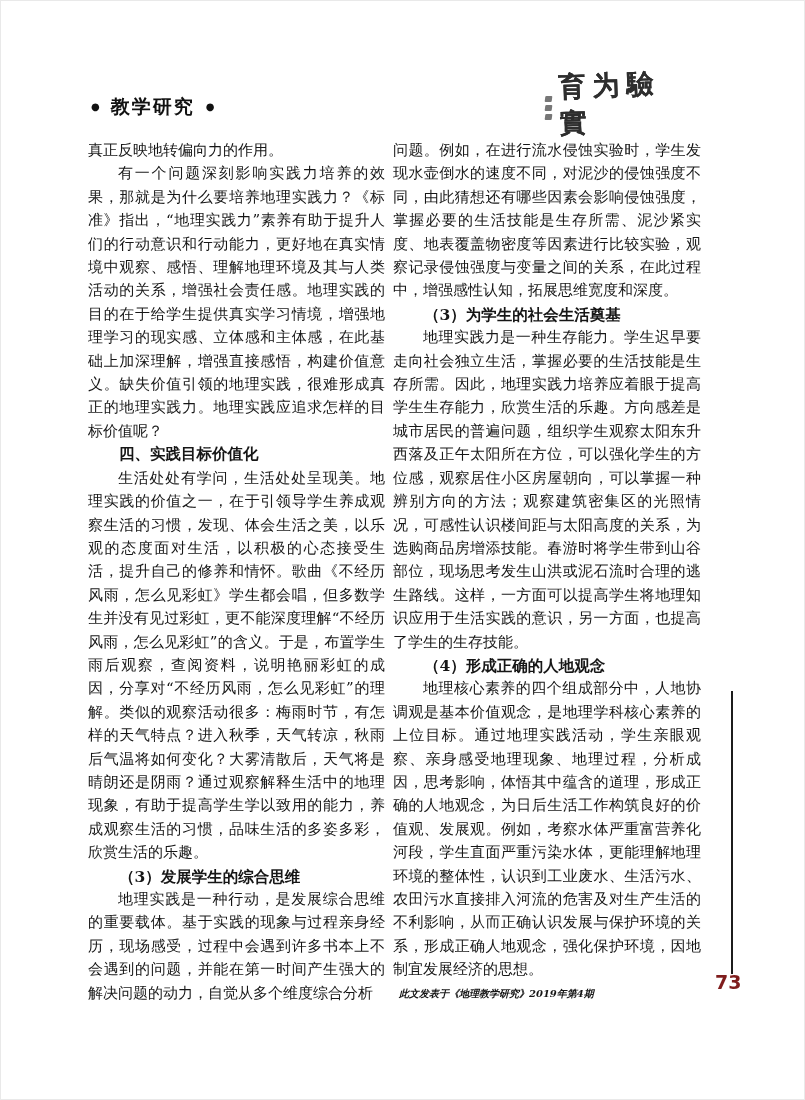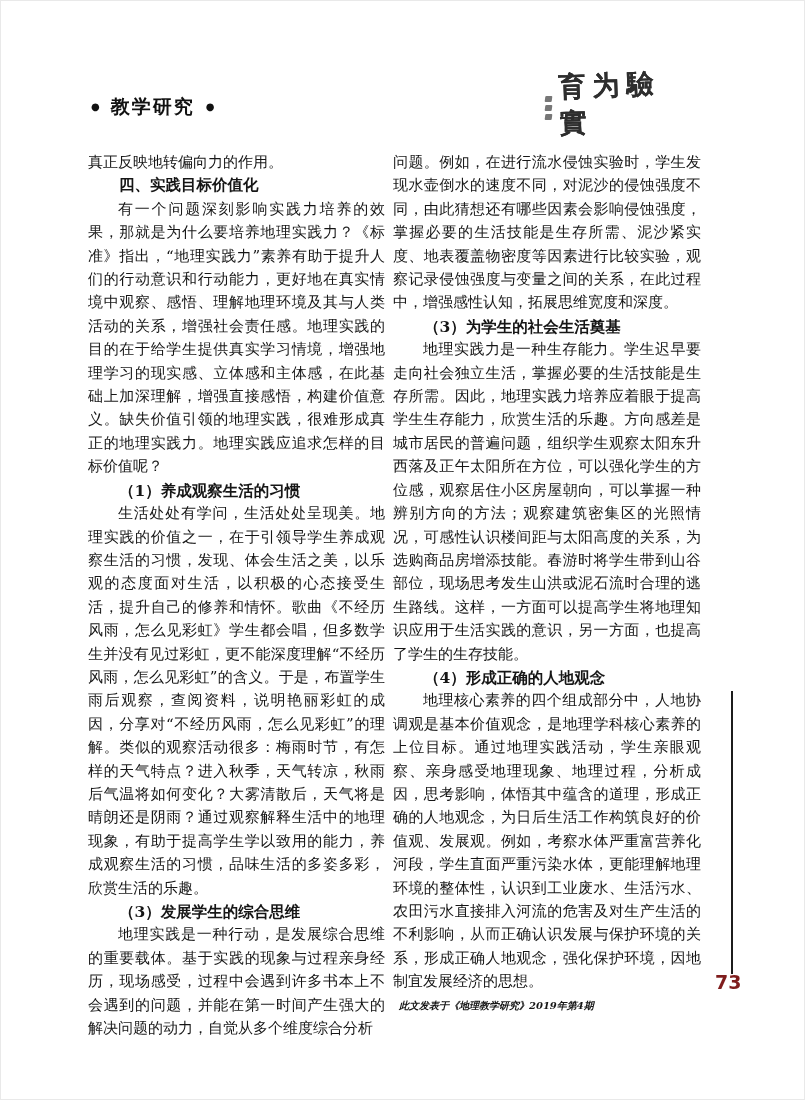--- a/index.html
+++ b/index.html
@@ -24,21 +24,21 @@
   .seal { display:flex; flex-direction:column; gap:3px; margin-right:7px; margin-top:10px; }
   .seal i { display:block; width:7px; height:6px; background:#555; opacity:.8;
             border-radius:1px; transform:skewX(-8deg); }
   .calli-text {
     font-size:27px; font-weight:bold; letter-spacing:7px; color:#2e2e2e;
     transform:rotate(-2deg); font-family:"DejaVu Serif","Liberation Serif",serif;
     text-shadow:0 0 .6px #2e2e2e;
   }
   
   .col {
-    position:absolute; top:150px;
+    position:absolute; top:138px;
     font-size:15px; line-height:23.4px; text-align:justify;
     text-justify:inter-ideograph; color:#161616;
   }
   .col-left  { left:87px;  width:297px; }
   .col-right { left:392px; width:308px; }
   .block { text-align:justify; }
   .block.body        { text-indent:0; }
   .block.body-indent { text-indent:2em; }
   .block.h1 {
     text-indent:2em; font-weight:bold;
@@ -79,23 +79,22 @@
     <span class="seal">
       <i></i>
         <i></i>
         <i></i>
     </span>
     <span class="calli-text">育为驗實</span>
   </div>
 
   <div class="col col-left">
       <div class="block body">真正反映地转偏向力的作用。</div>
+      <div class="block body-indent">有一个问题深刻影响实践力培养的效果，那就是为什么要培养地理实践力？《标准》指出，“地理实践力”素养有助于提升人们的行动意识和行动能力，更好地在真实情境中观察、感悟、理解地理环境及其与人类活动的关系，增强社会责任感。地理实践的目的在于给学生提供真实学习情境，增强地理学习的现实感、立体感和主体感，在此基础上加深理解，增强直接感悟，构建价值意义。缺失价值引领的地理实践，很难形成真正的地理实践力。地理实践应追求怎样的目标价值呢？</div>
       <div class="block h1">四、实践目标价值化</div>
-      <div class="block body-indent">有一个问题深刻影响实践力培养的效果，那就是为什么要培养地理实践力？《标准》指出，“地理实践力”素养有助于提升人们的行动意识和行动能力，更好地在真实情境中观察、感悟、理解地理环境及其与人类活动的关系，增强社会责任感。地理实践的目的在于给学生提供真实学习情境，增强地理学习的现实感、立体感和主体感，在此基础上加深理解，增强直接感悟，构建价值意义。缺失价值引领的地理实践，很难形成真正的地理实践力。地理实践应追求怎样的目标价值呢？</div>
-      <div class="block h2">（1）养成观察生活的习惯</div>
       <div class="block body-indent">生活处处有学问，生活处处呈现美。地理实践的价值之一，在于引领导学生养成观察生活的习惯，发现、体会生活之美，以乐观的态度面对生活，以积极的心态接受生活，提升自己的修养和情怀。歌曲《不经历风雨，怎么见彩虹》学生都会唱，但多数学生并没有见过彩虹，更不能深度理解“不经历风雨，怎么见彩虹”的含义。于是，布置学生雨后观察，查阅资料，说明艳丽彩虹的成因，分享对“不经历风雨，怎么见彩虹”的理解。类似的观察活动很多：梅雨时节，有怎样的天气特点？进入秋季，天气转凉，秋雨后气温将如何变化？大雾清散后，天气将是晴朗还是阴雨？通过观察解释生活中的地理现象，有助于提高学生学以致用的能力，养成观察生活的习惯，品味生活的多姿多彩，欣赏生活的乐趣。</div>
       <div class="block h2">（3）发展学生的综合思维</div>
       <div class="block body-indent">地理实践是一种行动，是发展综合思维的重要载体。基于实践的现象与过程亲身经历，现场感受，过程中会遇到许多书本上不会遇到的问题，并能在第一时间产生强大的解决问题的动力，自觉从多个维度综合分析</div>
     </div>
 
   <div class="col col-right">
       <div class="block body">问题。例如，在进行流水侵蚀实验时，学生发现水壶倒水的速度不同，对泥沙的侵蚀强度不同，由此猜想还有哪些因素会影响侵蚀强度，掌握必要的生活技能是生存所需、泥沙紧实度、地表覆盖物密度等因素进行比较实验，观察记录侵蚀强度与变量之间的关系，在此过程中，增强感性认知，拓展思维宽度和深度。</div>
       <div class="block h2">（3）为学生的社会生活奠基</div>
       <div class="block body-indent">地理实践力是一种生存能力。学生迟早要走向社会独立生活，掌握必要的生活技能是生存所需。因此，地理实践力培养应着眼于提高学生生存能力，欣赏生活的乐趣。方向感差是城市居民的普遍问题，组织学生观察太阳东升西落及正午太阳所在方位，可以强化学生的方位感，观察居住小区房屋朝向，可以掌握一种辨别方向的方法；观察建筑密集区的光照情况，可感性认识楼间距与太阳高度的关系，为选购商品房增添技能。春游时将学生带到山谷部位，现场思考发生山洪或泥石流时合理的逃生路线。这样，一方面可以提高学生将地理知识应用于生活实践的意识，另一方面，也提高了学生的生存技能。</div>
       <div class="block h2">（4）形成正确的人地观念</div>

